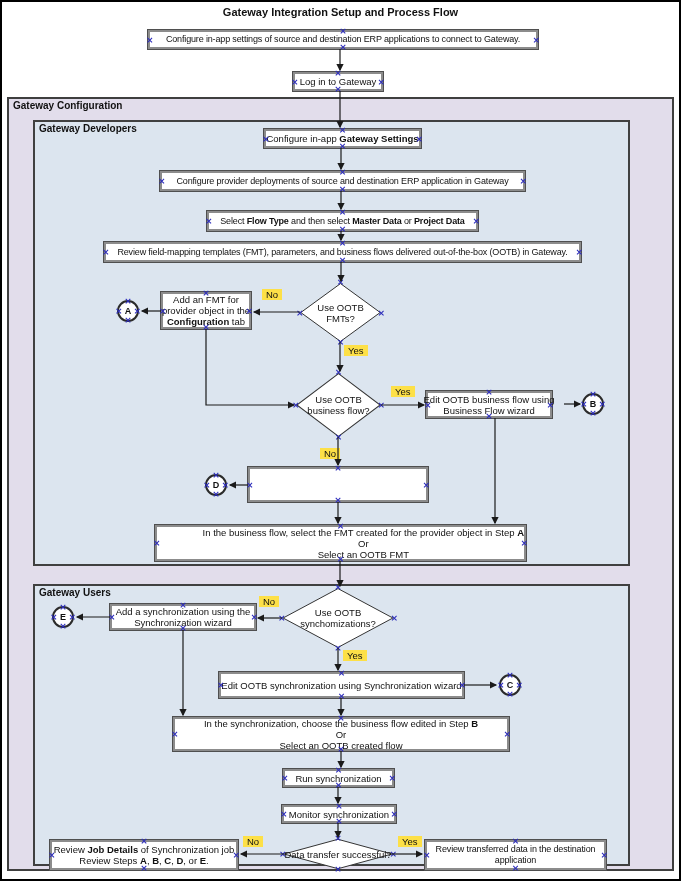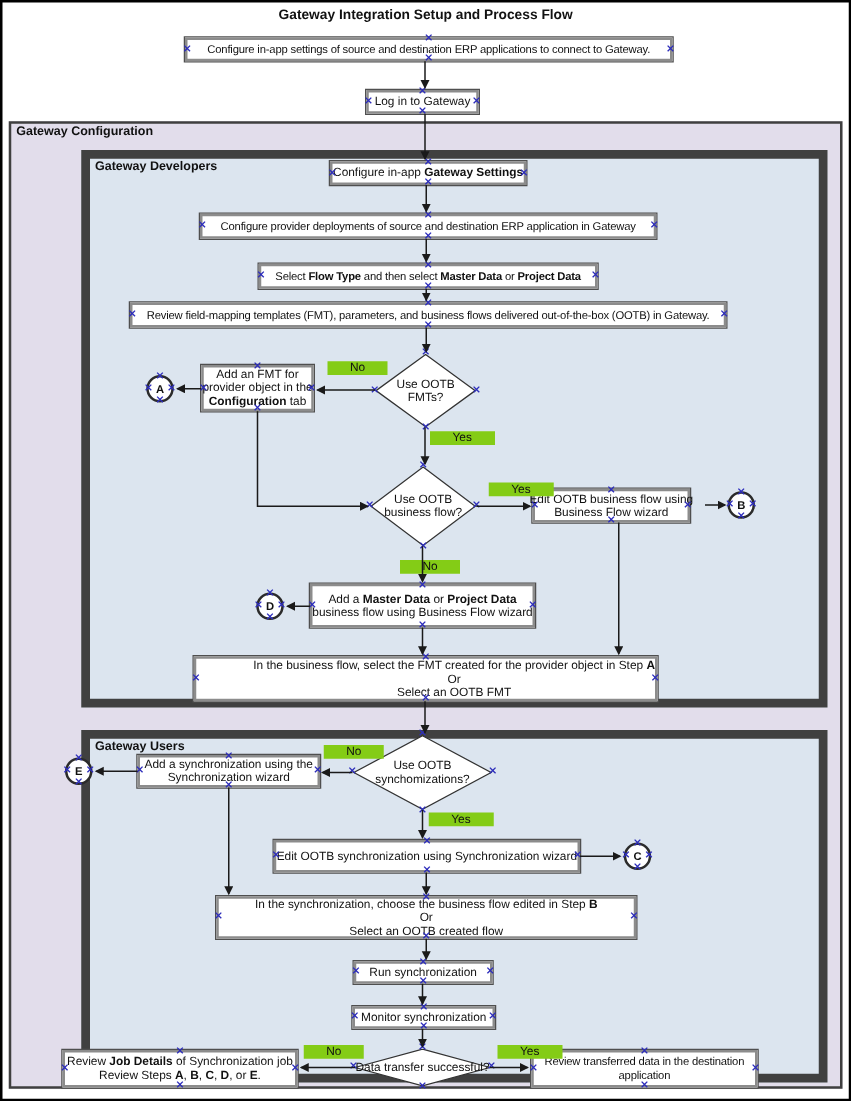--- a/index.html
+++ b/index.html
@@ -1,33 +1,33 @@
 <!DOCTYPE html>
 <html><head>
 <meta charset="utf-8">
 <style>
   html,body{margin:0;padding:0;background:#fff;font-family:"Liberation Sans",sans-serif;}
   #canvas{position:relative;width:681px;height:881px;background:#fff;box-shadow:inset 0 0 0 2px #000;overflow:hidden;}
   .title{position:absolute;top:6px;left:0;width:100%;text-align:center;font-size:11px;font-weight:bold;color:#111;z-index:2;}
   .container{position:absolute;box-sizing:border-box;z-index:1;}
   .c-admins{border:2px solid #3f3f3f;}
-  .c-inner{border:7px solid #404040;margin-left:32px;}
+  .c-inner{border:2px solid #404040;}
   .clabel{position:absolute;top:1px;left:4px;font-size:10px;font-weight:bold;color:#111;}
   .box{position:absolute;background:#fff;border:2px solid #8c8c8c;box-shadow:0 0 0 1px #4f4f4f;box-sizing:border-box;
        display:flex;align-items:center;justify-content:center;text-align:center;
        font-size:9.5px;line-height:11px;color:#111;z-index:2;white-space:nowrap;}
   .box.long{font-size:9px;letter-spacing:-0.15px;}
   .diamond{position:absolute;z-index:2;display:flex;align-items:center;justify-content:center;
        text-align:center;font-size:9.5px;line-height:11px;color:#111;white-space:nowrap;}
   .diamond svg{position:absolute;left:0;top:0;width:100%;height:100%;}
   .diamond .txt{position:relative;z-index:1;}
   .circle{position:absolute;width:22px;height:22px;border:2px solid #2b2b2b;border-radius:50%;background:#fff;
        box-sizing:border-box;display:flex;align-items:center;justify-content:center;
        font-size:9px;font-weight:bold;color:#111;z-index:2;}
-  .dlabel{position:absolute;font-size:9.5px;color:#111;background:#84cc16;padding:0 18px;z-index:4;line-height:11px;}
+  .dlabel{position:absolute;font-size:9.5px;color:#111;background:#fde047;padding:0 4px;z-index:4;line-height:11px;}
   #wires{position:absolute;left:0;top:0;z-index:5;pointer-events:none;}
   .wire{stroke:#1a1a1a;stroke-width:1.2;fill:none;}
   .anchor{position:absolute;color:#2d2dbb;font:bold 9px "DejaVu Sans",sans-serif;line-height:1;z-index:6;pointer-events:none;}
   .a-t{top:-5px;left:50%;transform:translateX(-50%);}
   .a-b{bottom:-5px;left:50%;transform:translateX(-50%);}
   .a-l{left:-4px;top:50%;transform:translateY(-50%);}
   .a-r{right:-4px;top:50%;transform:translateY(-50%);}
 </style>
 </head>
 <body>
@@ -96,21 +96,20 @@
       <span class="anchor a-l">×</span>
     </div>
   <div class="box shape" style="left:426px;top:391px;width:126px;height:27px;">
       <div class="txt"><span>Edit OOTB business flow using</span><br><span>Business Flow wizard</span></div>
       <span class="anchor a-t">×</span>
       <span class="anchor a-r">×</span>
       <span class="anchor a-b">×</span>
       <span class="anchor a-l">×</span>
     </div>
   <div class="box shape" style="left:248px;top:467px;width:180px;height:35px;">
-      <div class="txt"><span>Add a </span><span style="font-weight: bold;">Master Data</span><span> or </span><span style="font-weight: bold;">Project Data</span><span></span><br><span>business flow using Business Flow wizard</span></div>
       <span class="anchor a-t">×</span>
       <span class="anchor a-r">×</span>
       <span class="anchor a-b">×</span>
       <span class="anchor a-l">×</span>
     </div>
   <div class="box shape" style="left:155px;top:525px;width:371px;height:36px;justify-content:flex-end;">
       <div class="txt"><span>In the business flow, select the FMT created for the provider object in Step </span><span style="font-weight: bold;">A</span><span></span><br><span>Or</span><br><span>Select an OOTB FMT</span></div>
       <span class="anchor a-t">×</span>
       <span class="anchor a-r">×</span>
       <span class="anchor a-b">×</span>

